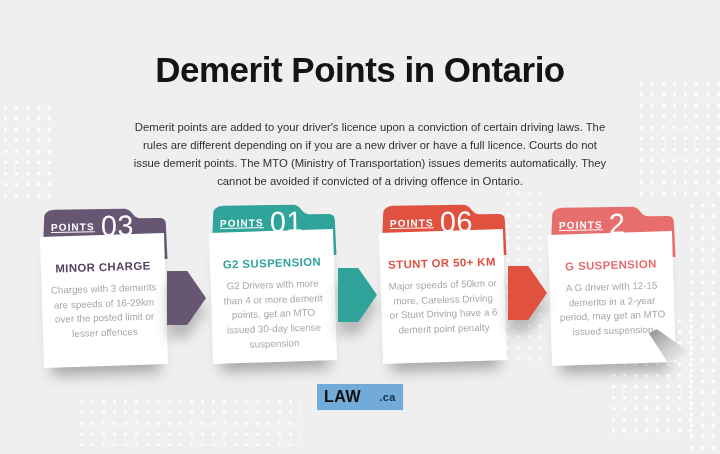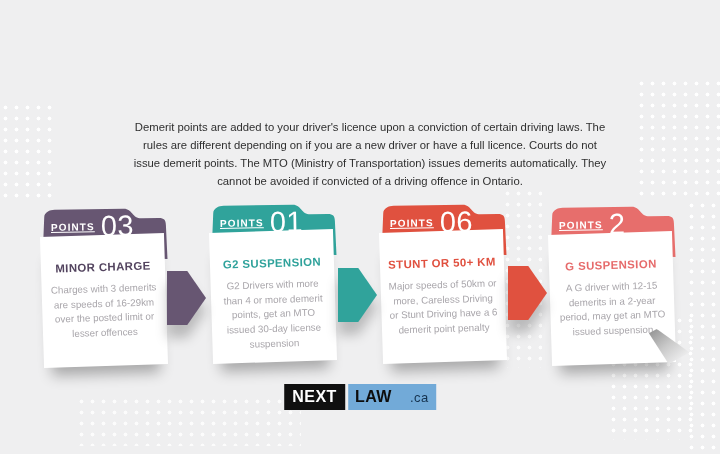--- a/index.html
+++ b/index.html
@@ -49,34 +49,35 @@
   .curl{
     position:absolute;left:648px;top:330px;width:42px;height:34px;
     background:linear-gradient(135deg,#8f8f8f 0%,#c9c9c9 45%,#efeff0 85%);
     clip-path:polygon(18% 0,100% 62%,52% 100%,0 14%);
     transform:rotate(4deg);
   }
   
   .logo{position:absolute;top:384px;left:50%;transform:translateX(-50%);display:flex;gap:3px;align-items:stretch;}
   .logo-next{background:#101010;color:#ffffff;font-weight:800;font-size:16px;padding:4px 8px;letter-spacing:.5px;}
   .logo-law{background:#72aad8;color:#0d0d0d;font-weight:800;font-size:16px;padding:4px 7px;letter-spacing:.5px;display:flex;align-items:center;}
-  .logo-tld{font-size:13px;font-weight:400;color:#15324e;margin-left:18px;}
+  .logo-tld{font-size:11px;font-weight:700;color:#15324e;margin-left:18px;}
 </style>
 </head>
 <body>
 
 <div class="canvas">
 
   <div class="dots" style="right:0;top:78px;width:84px;height:118px;"></div>
   <div class="dots" style="left:0;top:102px;width:56px;height:100px;"></div>
   <div class="dots" style="right:0;top:200px;width:34px;height:250px;"></div>
   <div class="dots" style="right:24px;top:315px;width:88px;height:125px;"></div>
   <div class="dots" style="left:76px;top:396px;width:225px;height:50px;opacity:.8;"></div>
   <div class="dots" style="right:178px;top:188px;width:40px;height:180px;opacity:.8;"></div>
 
+  <h1 class="title">Demerit Points in Ontario</h1>
   <p class="subtitle">Demerit points are added to your driver's licence upon a conviction of certain driving laws. The rules are different depending on if you are a new driver or have a full licence. Courts do not issue demerit points.  The MTO (Ministry of Transportation) issues demerits automatically.  They cannot be avoided if convicted of a driving offence in Ontario.</p>
 
   <div class="card" style="left:40px;top:203px;">
     <div class="ribbon">
       <svg viewBox="0 0 128 57" preserveAspectRatio="none">
         <path d="M15,6 L84,6 C93,6 92,16 102,16 L119,16 C124,16 126,18 126,23 L127,57 L8,51 C4,50.5 2.5,48 2.7,44 L4.5,13 C4.8,8.5 10,6 15,6 Z" style="fill: rgb(103, 86, 114);"></path>
       </svg>
       <div class="ribbon-label">
         <span class="points-word">POINTS</span>
         <span class="points-num">03</span>
@@ -142,20 +143,19 @@
   <div class="arrow-wrap" style="left:338px;top:268px;">
     <div class="arrow" style="background: rgb(48, 163, 155);"></div>
   </div>
   <div class="arrow-wrap" style="left:508px;top:266px;">
     <div class="arrow" style="background: rgb(224, 81, 63);"></div>
   </div>
 
   <div class="curl"></div>
 
   <div class="logo">
-    <span class="logo-next">NEXT</span>
     <span class="logo-law">
       <span>LAW</span>
       <span class="logo-tld">.ca</span>
     </span>
   </div>
 
 </div>
 
 </body></html>

